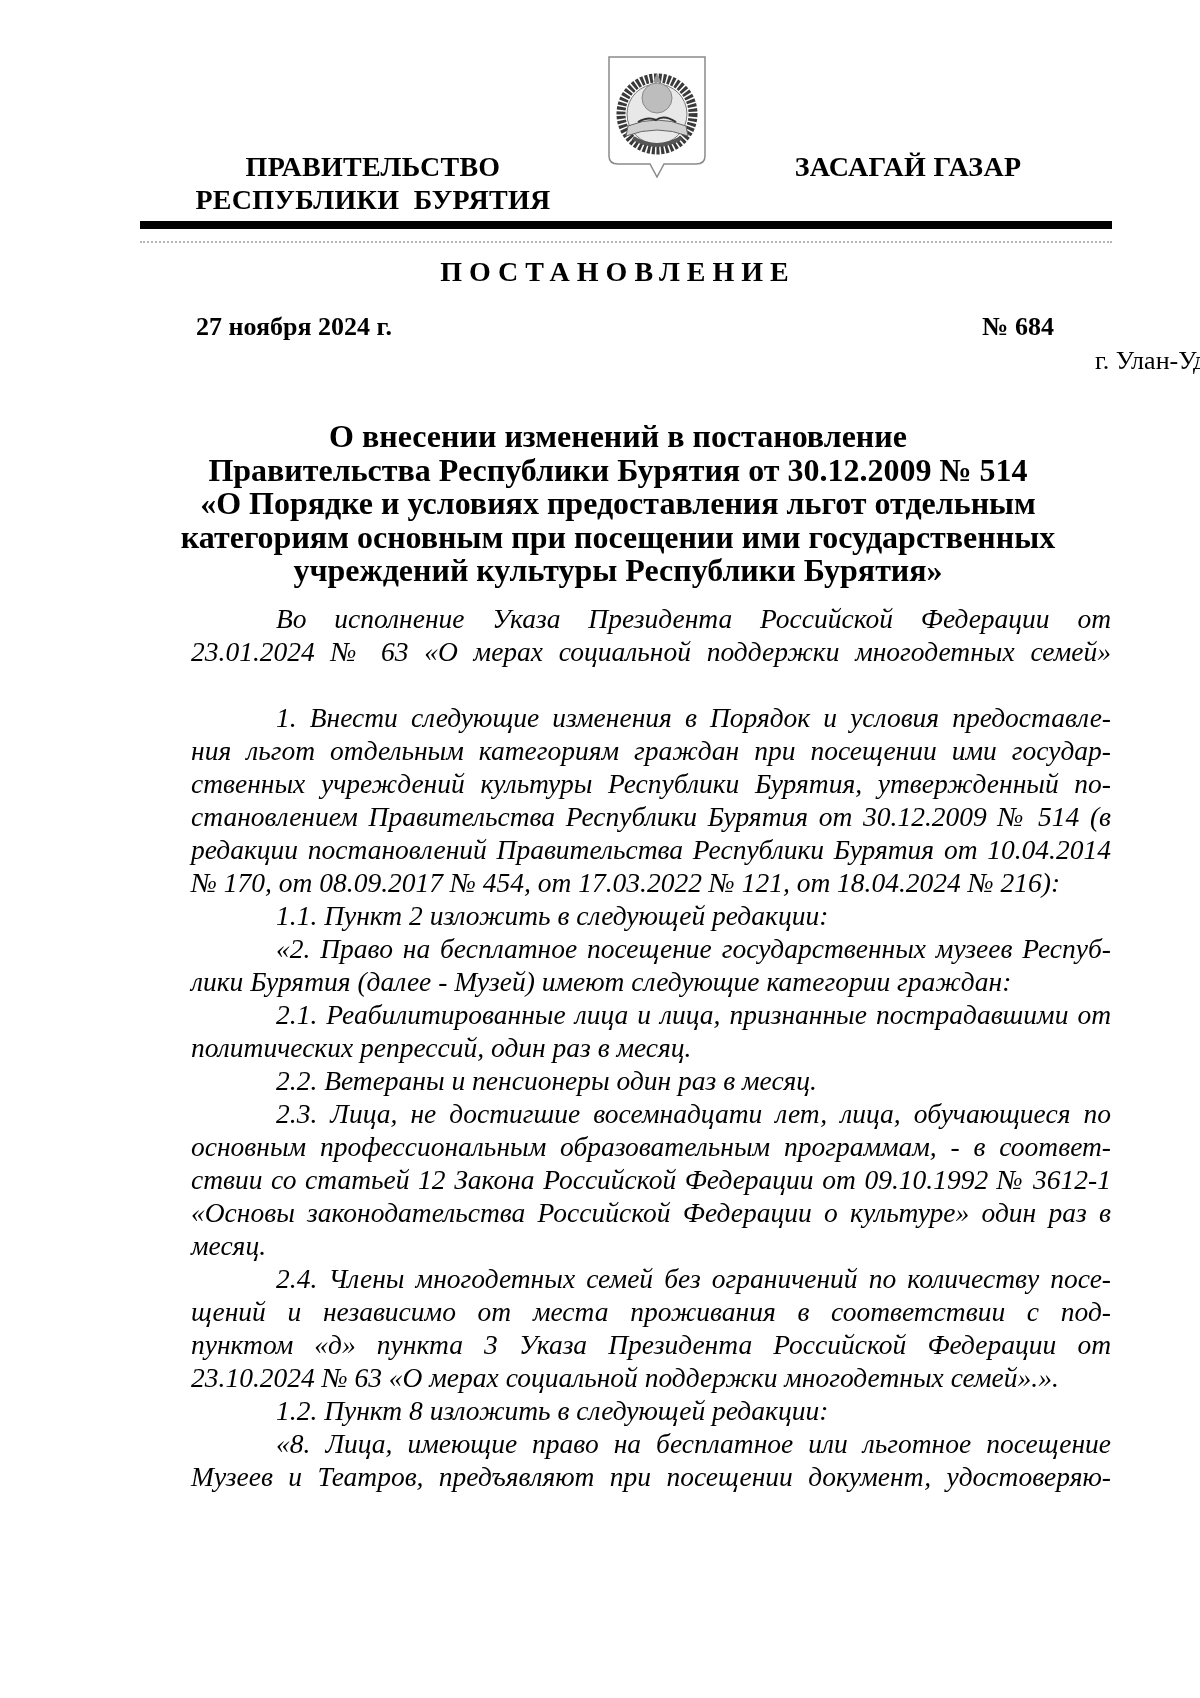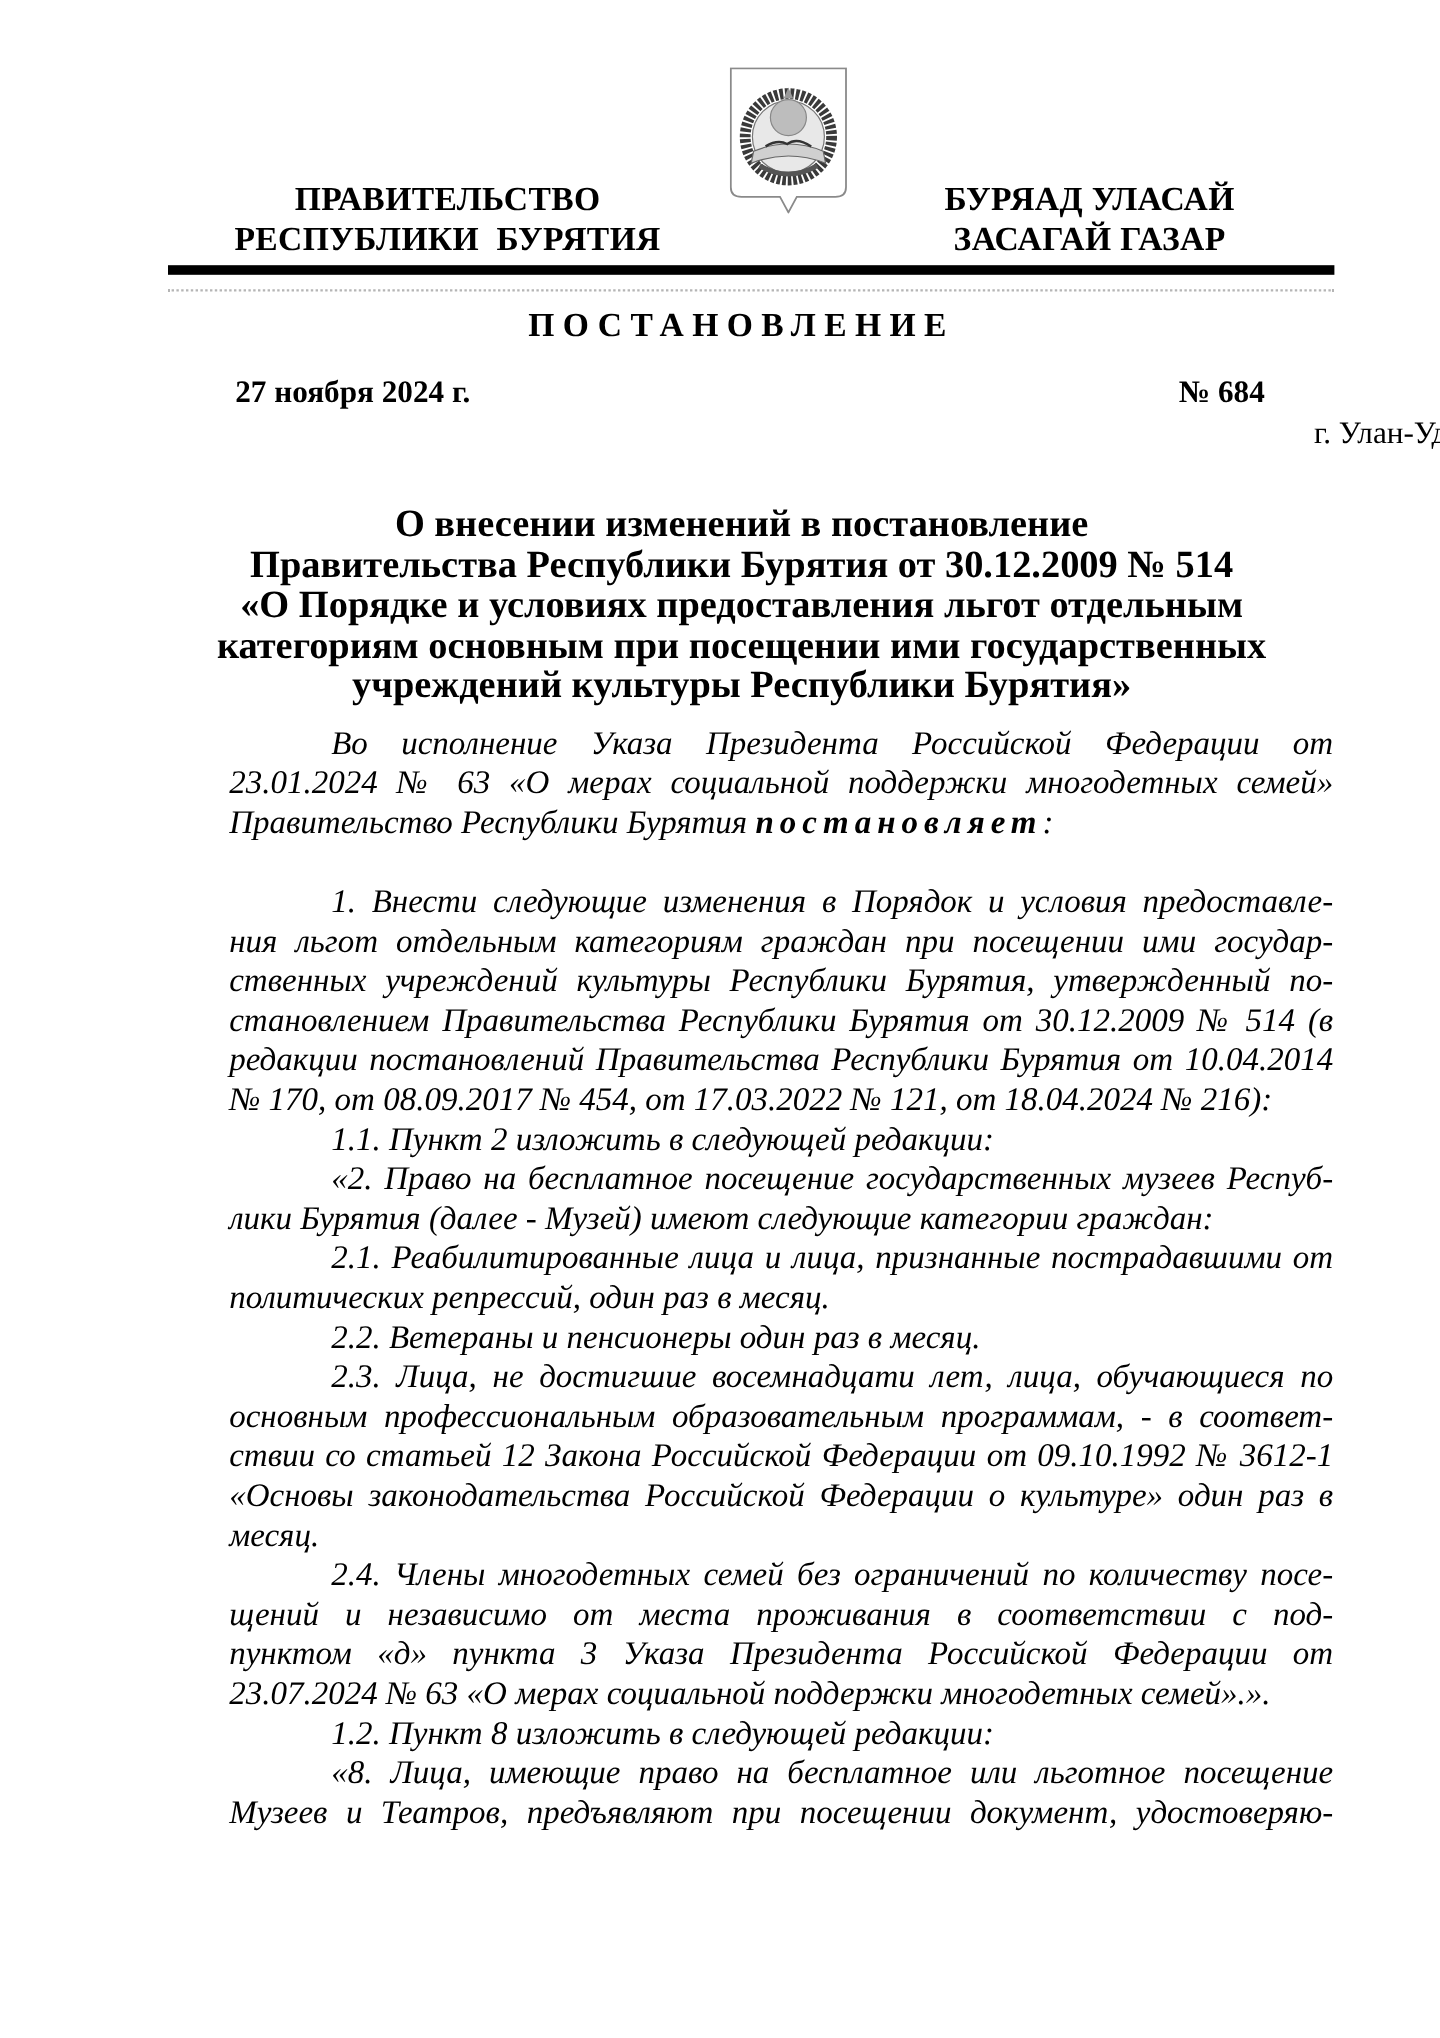--- a/index.html
+++ b/index.html
@@ -45,21 +45,20 @@
     <path d="M30 66 Q40 60 48 64 Q56 58 68 66" fill="none" stroke="#333" stroke-width="2"></path>
     <path d="M25 82 Q49 96 73 82" fill="none" stroke="#555" stroke-width="4"></path>
   </svg>
 </div>
 
 <div class="abs hdr hdr-left">
   <div style="white-space:pre">ПРАВИТЕЛЬСТВО</div>
   <div style="white-space:pre">РЕСПУБЛИКИ  БУРЯТИЯ</div>
 </div>
 <div class="abs hdr hdr-right">
-  <div>БУРЯАД УЛАСАЙ</div>
   <div>ЗАСАГАЙ ГАЗАР</div>
 </div>
 
 <div class="abs rule-thick"></div>
 <div class="abs rule-thin"></div>
 
 <div class="abs doc-type">ПОСТАНОВЛЕНИЕ</div>
 
 <div class="abs date">27 ноября 2024 г.</div>
 <div class="abs number">№ 684</div>
@@ -70,21 +69,20 @@
   <div>Правительства Республики Бурятия от 30.12.2009 № 514</div>
   <div>«О Порядке и условиях предоставления льгот отдельным</div>
   <div>категориям основным при посещении ими государственных</div>
   <div>учреждений культуры Республики Бурятия»</div>
 </div>
 
 <div class="abs body">
   <div>
     <span class="line ind">Во исполнение Указа Президента Российской Федерации от</span>
     <span class="line">23.01.2024 № 63 «О мерах социальной поддержки многодетных семей»</span>
-    <span class="line last"><span style="white-space:pre">Правительство Республики Бурятия </span><span class="spaced">постановляет</span><span>:</span></span>
   </div>
   <div class="gap"></div>
   <div id="body-lines">
       <span class="line ind">1. Внести следующие изменения в Порядок и условия предоставле-</span>
       <span class="line">ния льгот отдельным категориям граждан при посещении ими государ-</span>
       <span class="line">ственных учреждений культуры Республики Бурятия, утвержденный по-</span>
       <span class="line">становлением Правительства Республики Бурятия от 30.12.2009 № 514 (в</span>
       <span class="line">редакции постановлений Правительства Республики Бурятия от 10.04.2014</span>
       <span class="line last">№ 170, от 08.09.2017 № 454, от 17.03.2022 № 121, от 18.04.2024 № 216):</span>
       <span class="line ind last">1.1. Пункт 2 изложить в следующей редакции:</span>
@@ -94,18 +92,18 @@
       <span class="line last">политических репрессий, один раз в месяц.</span>
       <span class="line ind last">2.2. Ветераны и пенсионеры один раз в месяц.</span>
       <span class="line ind">2.3. Лица, не достигшие восемнадцати лет, лица, обучающиеся по</span>
       <span class="line">основным профессиональным образовательным программам, - в соответ-</span>
       <span class="line">ствии со статьей 12 Закона Российской Федерации от 09.10.1992 № 3612-1</span>
       <span class="line">«Основы законодательства Российской Федерации о культуре» один раз в</span>
       <span class="line last">месяц.</span>
       <span class="line ind">2.4. Члены многодетных семей без ограничений по количеству посе-</span>
       <span class="line">щений и независимо от места проживания в соответствии с под-</span>
       <span class="line">пунктом «д» пункта 3 Указа Президента Российской Федерации от</span>
-      <span class="line last">23.07.2024 № 63 «О мерах социальной поддержки многодетных семей».».</span>
+      <span class="line last">23.10.2024 № 63 «О мерах социальной поддержки многодетных семей».».</span>
       <span class="line ind last">1.2. Пункт 8 изложить в следующей редакции:</span>
       <span class="line ind">«8. Лица, имеющие право на бесплатное или льготное посещение</span>
       <span class="line">Музеев и Театров, предъявляют при посещении документ, удостоверяю-</span>
     </div>
 </div>
 
 </body></html>

